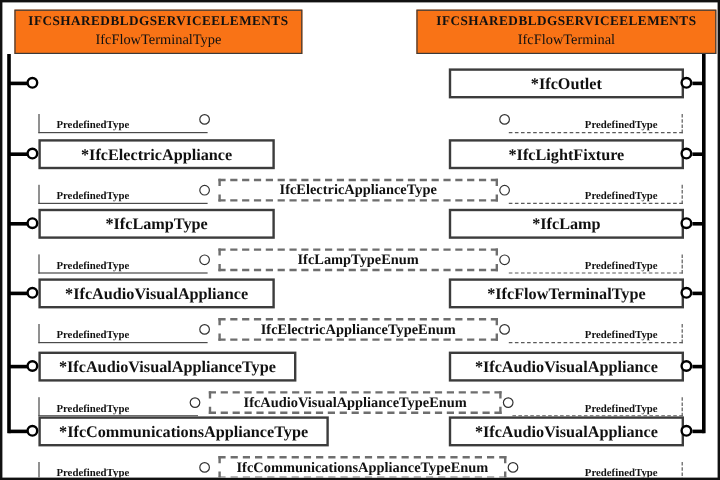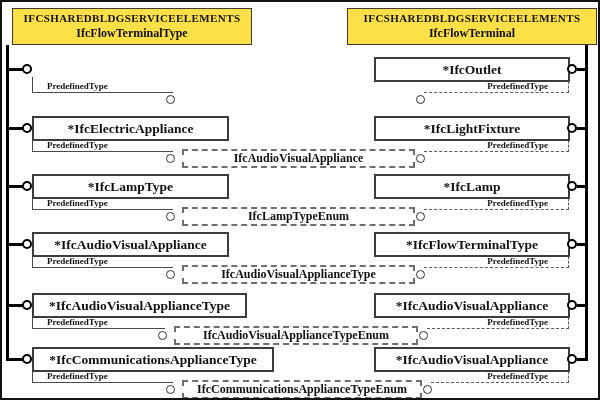--- a/index.html
+++ b/index.html
@@ -6,26 +6,26 @@
   html, body { width: 600px; height: 400px; background: #fff; }
   #canvas {
     position: relative; width: 600px; height: 400px;
     background: #fff; border: 2px solid #111; overflow: hidden;
     font-family: "Liberation Serif", "DejaVu Serif", serif;
     color: #111;
   }
   
   .schema-header {
     position: absolute; top: 6px; height: 37px;
-    border: 1.5px solid #3a3a3a; background: #fde047;
+    border: 1.5px solid #3a3a3a; background: #f97316;
     display: flex; flex-direction: column; justify-content: center; align-items: center;
     line-height: 1.25;
   }
   .schema-header .l1 { font-size: 11px; font-weight: bold; letter-spacing: 0.4px; white-space: nowrap; }
-  .schema-header .l2 { font-size: 12px; font-weight: bold; white-space: nowrap; }
+  .schema-header .l2 { font-size: 12px; font-weight: normal; white-space: nowrap; }
   #hdr-left  { left: 10px;  width: 240px; }
   #hdr-right { left: 345px; width: 250px; }
 
   
   .trunk { position: absolute; width: 3px; top: 43px; height: 316px; background: #000; }
   #trunk-left  { left: 4px; }
   #trunk-right { left: 583px; }
 
   
   .row { position: absolute; left: 0; width: 600px; height: 54px; }
@@ -48,21 +48,21 @@
     display: flex; align-items: center; justify-content: center;
     font-weight: bold; font-size: 13.5px; white-space: nowrap;
   }
   .ebox.l { left: 30px; width: 197px; }
   .r5 .ebox.l { width: 215px; }
   .r6 .ebox.l { width: 242px; }
   .ebox.r { left: 372px; width: 196px; }
 
   
   .attr {
-    position: absolute; top: 20px; height: 16px;
+    position: absolute; top: 38px; height: 16px;
   }
   .attr.l {
     left: 30px; width: 141px;
     border-left: 1.5px solid #4a4a4a; border-bottom: 1.5px solid #4a4a4a;
   }
   .r5 .attr.l { width: 133px; }
   .attr.r {
     left: 422px; width: 145px;
     border-right: 1.5px dashed #5a5a5a; border-bottom: 1.5px dashed #5a5a5a;
   }
@@ -128,21 +128,21 @@
   </div>
 
   <div class="row r2">
     <div class="conn l"></div>
     <div class="ring l"></div>
     <div class="ebox l">*IfcElectricAppliance</div>
     <div class="attr l">
       <span class="attr-label">PredefinedType</span>
     </div>
     <div class="smallring l"></div>
-    <div class="enumbox">IfcAudioVisualAppliance</div>
+    <div class="enumbox">IfcElectricApplianceType</div>
     <div class="smallring r"></div>
     <div class="attr r">
       <span class="attr-label">PredefinedType</span>
     </div>
     <div class="ebox r">*IfcLightFixture</div>
     <div class="ring r"></div>
     <div class="conn r"></div>
   </div>
 
   <div class="row r3">
@@ -164,21 +164,21 @@
   </div>
 
   <div class="row r4">
     <div class="conn l"></div>
     <div class="ring l"></div>
     <div class="ebox l">*IfcAudioVisualAppliance</div>
     <div class="attr l">
       <span class="attr-label">PredefinedType</span>
     </div>
     <div class="smallring l"></div>
-    <div class="enumbox">IfcAudioVisualApplianceType</div>
+    <div class="enumbox">IfcElectricApplianceTypeEnum</div>
     <div class="smallring r"></div>
     <div class="attr r">
       <span class="attr-label">PredefinedType</span>
     </div>
     <div class="ebox r">*IfcFlowTerminalType</div>
     <div class="ring r"></div>
     <div class="conn r"></div>
   </div>
 
   <div class="row r5">

